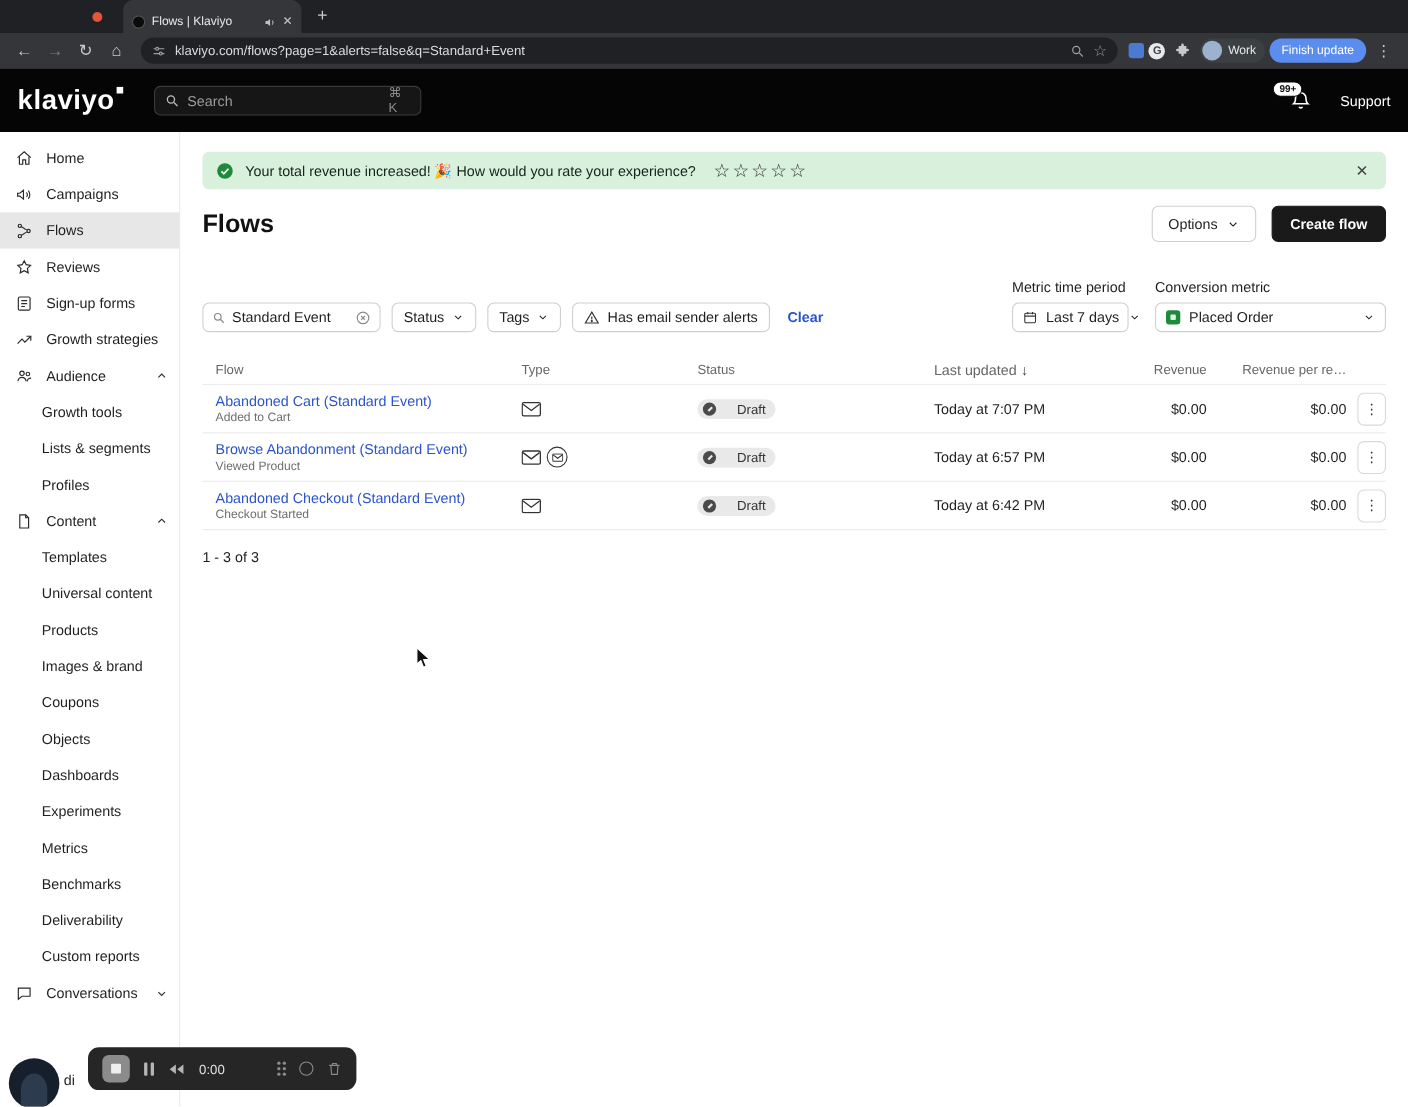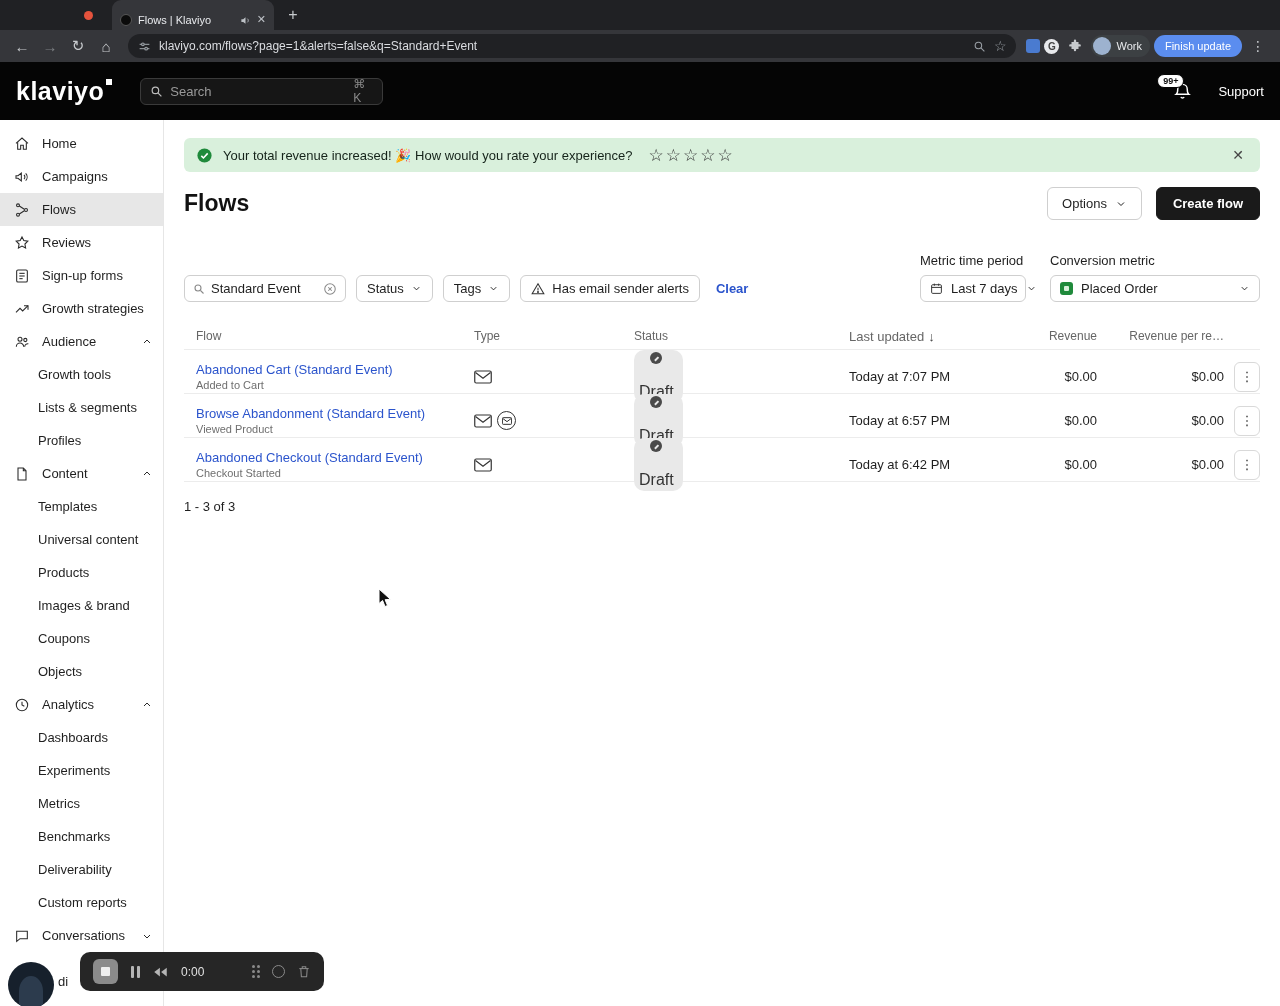--- a/index.html
+++ b/index.html
@@ -117,21 +117,21 @@
   .t-row { height:44px; border-bottom:1px solid #ececec; }
   .c-flow { padding-left:12px; }
   .c-num { text-align:right; }
   .c-act { justify-self:end; }
   .flow-name { color:#2b54cc; font-size:13px; text-decoration:none; display:block; }
   .flow-trigger { font-size:11px; color:#6f6f6f; margin-top:2px; }
   .type-icons { display:flex; align-items:center; gap:5px; color:#333; }
   .circ-ic { width:19px; height:19px; border-radius:50%; border:1px solid #333; display:flex;
              align-items:center; justify-content:center; }
   .status-pill { display:inline-flex; align-items:center; gap:19px; background:#e9e9e9; border-radius:10px;
-                 padding:2px 9px 2px 5px; font-size:16px; color:#333;flex-direction:column; }
+                 padding:2px 9px 2px 5px; font-size:12px; color:#333; }
   .draft-dot { width:12px; height:12px; border-radius:50%; background:#4a4a4a; position:relative; }
   .draft-dot::after { content:""; position:absolute; left:3.5px; top:5.5px; width:5px; height:1.5px;
                       background:#e9e9e9; transform:rotate(-45deg); }
   .cell-updated { font-size:13px; color:#1f1f1f; display:flex; align-items:center; gap:4px; }
   .sort-arrow { color:#444; }
   .kebab-btn { width:26px; height:30px; border:1px solid #d9d9d9; border-radius:6px; background:#fff;
                display:flex; align-items:center; justify-content:center; color:#333; font-size:13px; }
   .pagination { margin-top:17px; font-size:13px; color:#1f1f1f; }
 
   
@@ -348,34 +348,20 @@
     </div>
   <div class="nav-item sub">
       <span class="nav-label">Images &amp; brand</span>
     </div>
   <div class="nav-item sub">
       <span class="nav-label">Coupons</span>
     </div>
   <div class="nav-item sub">
       <span class="nav-label">Objects</span>
     </div>
-  <div class="nav-item">
-    <span class="nav-ic">
-        <svg width="16" height="16" viewBox="0 0 24 24" fill="none" stroke="currentColor" stroke-width="1.6">
-          <circle cx="12" cy="12" r="8.5"></circle>
-          <path d="M12 7v5l3.5 2"></path>
-        </svg>
-      </span>
-    <span class="nav-label">Analytics</span>
-    <span class="chev">
-        <svg width="12" height="12" viewBox="0 0 24 24" fill="none" stroke="currentColor" stroke-width="2">
-          <polyline points="6 14 12 8 18 14"></polyline>
-        </svg>
-      </span>
-  </div>
   <div class="nav-item sub">
       <span class="nav-label">Dashboards</span>
     </div>
   <div class="nav-item sub">
       <span class="nav-label">Experiments</span>
     </div>
   <div class="nav-item sub">
       <span class="nav-label">Metrics</span>
     </div>
   <div class="nav-item sub">

